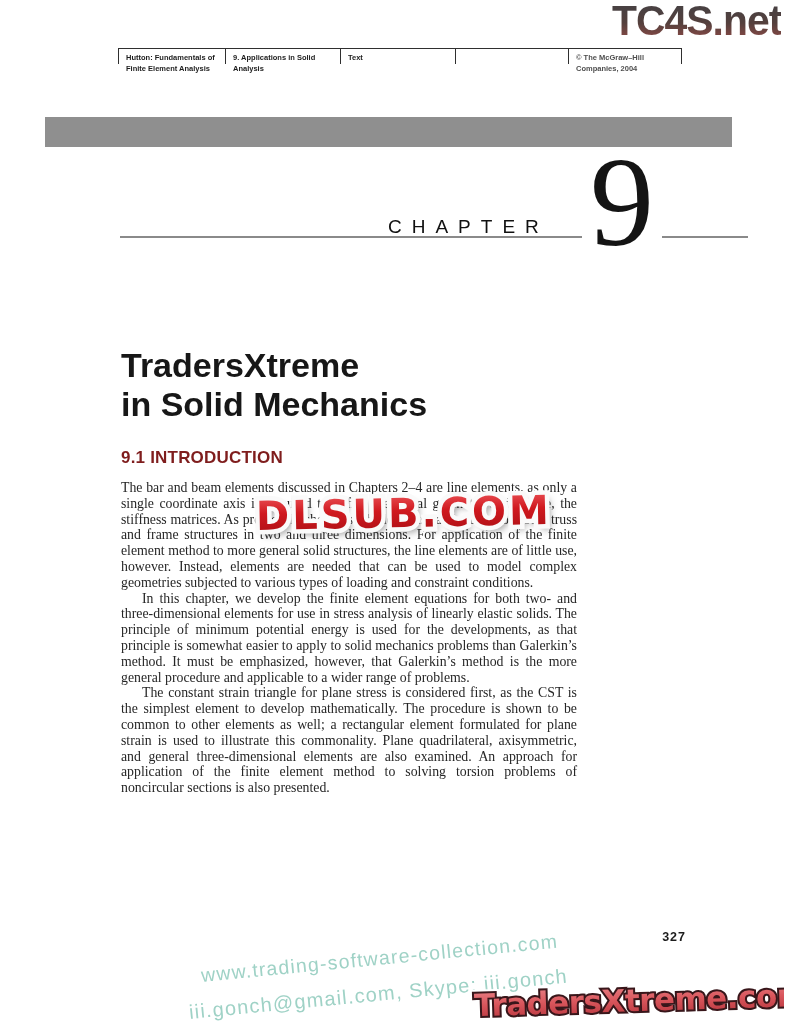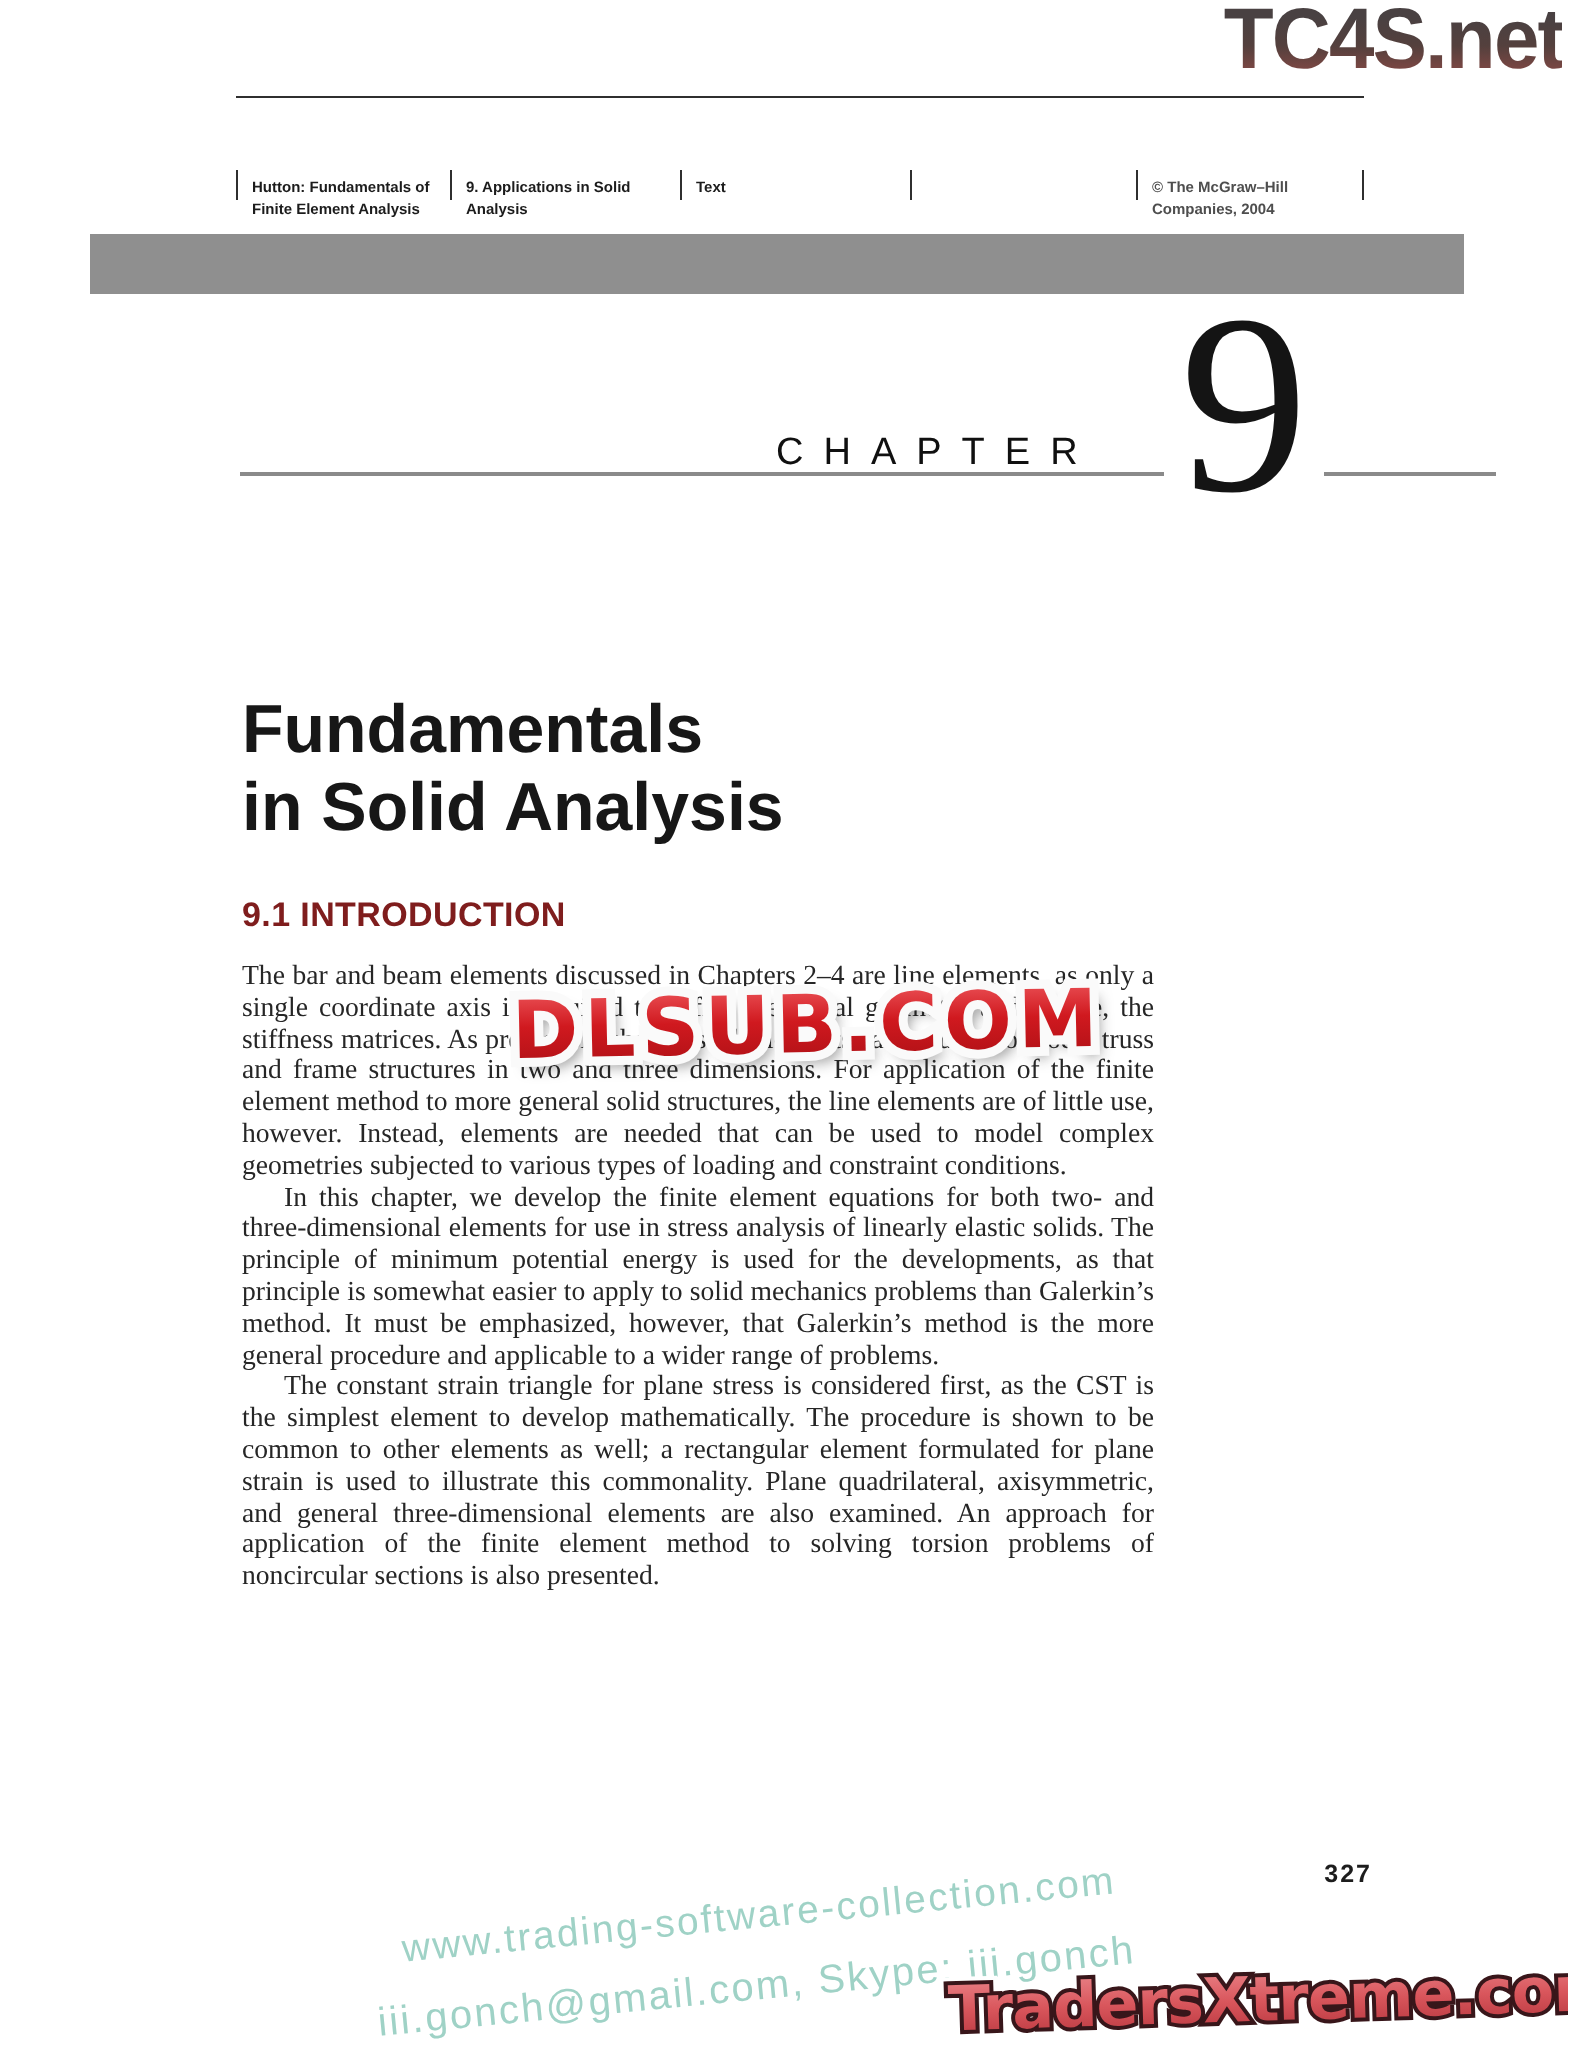--- a/index.html
+++ b/index.html
@@ -19,21 +19,21 @@
   }
 
   
   .header {
     position:absolute; left:118px; top:48px; width:564px;
     display:flex; border-top:1px solid #2f2f2f;
   }
   .hcell {
     box-sizing:border-box; height:15px; border-left:1px solid #2f2f2f;
     padding:4px 0 0 7px; font-size:7.5px; font-weight:bold;
-    line-height:10.5px; color:#1c1c1c; white-space:nowrap; overflow:visible;margin-top:36px;
+    line-height:10.5px; color:#1c1c1c; white-space:nowrap; overflow:visible;
   }
   .hc0 { width:107px; } .hc1 { width:115px; } .hc2 { width:115px; }
   .hc3 { width:113px; }
   .hc4 { width:114px; border-right:1px solid #2f2f2f; font-weight:bold; color:#4e4e4e; }
 
   
   .banner { position:absolute; left:45px; top:117px; width:687px; height:30px; background:#8f8f8f; }
 
   
   .chapter-rule { position:absolute; left:120px; top:236px; width:628px; height:2px; background:#8a8a8a; }
@@ -140,22 +140,22 @@
     </div>
   </div>
 
   <div class="banner"></div>
 
   <div class="chapter-rule"></div>
   <div class="chapter-label">CHAPTER</div>
   <div class="chapter-number">9</div>
 
   <h1 class="title">
-    <div>Fundamentals</div>
-    <div>in Solid Analysis</div>
+    <div>TradersXtreme</div>
+    <div>in Solid Mechanics</div>
   </h1>
 
   <h2 class="section-heading">9.1 INTRODUCTION</h2>
 
   <div class="bodytext">
     <p>The bar and beam elements discussed in Chapters 2–4 are line elements, as only a single coordinate axis is required to define elemental geometry and, hence, the stiffness matrices. As previously shown, such elements can be used to model truss and frame structures in two and three dimensions. For application of the finite element method to more general solid structures, the line elements are of little use, however. Instead, elements are needed that can be used to model complex geometries subjected to various types of loading and constraint conditions.</p>
     <p class="ind">In this chapter, we develop the finite element equations for both two- and three-dimensional elements for use in stress analysis of linearly elastic solids. The principle of minimum potential energy is used for the developments, as that principle is somewhat easier to apply to solid mechanics problems than Galerkin’s method. It must be emphasized, however, that Galerkin’s method is the more general procedure and applicable to a wider range of problems.</p>
     <p class="ind">The constant strain triangle for plane stress is considered first, as the CST is the simplest element to develop mathematically. The procedure is shown to be common to other elements as well; a rectangular element formulated for plane strain is used to illustrate this commonality. Plane quadrilateral, axisymmetric, and general three-dimensional elements are also examined. An approach for application of the finite element method to solving torsion problems of noncircular sections is also presented.</p>
   </div>
 

